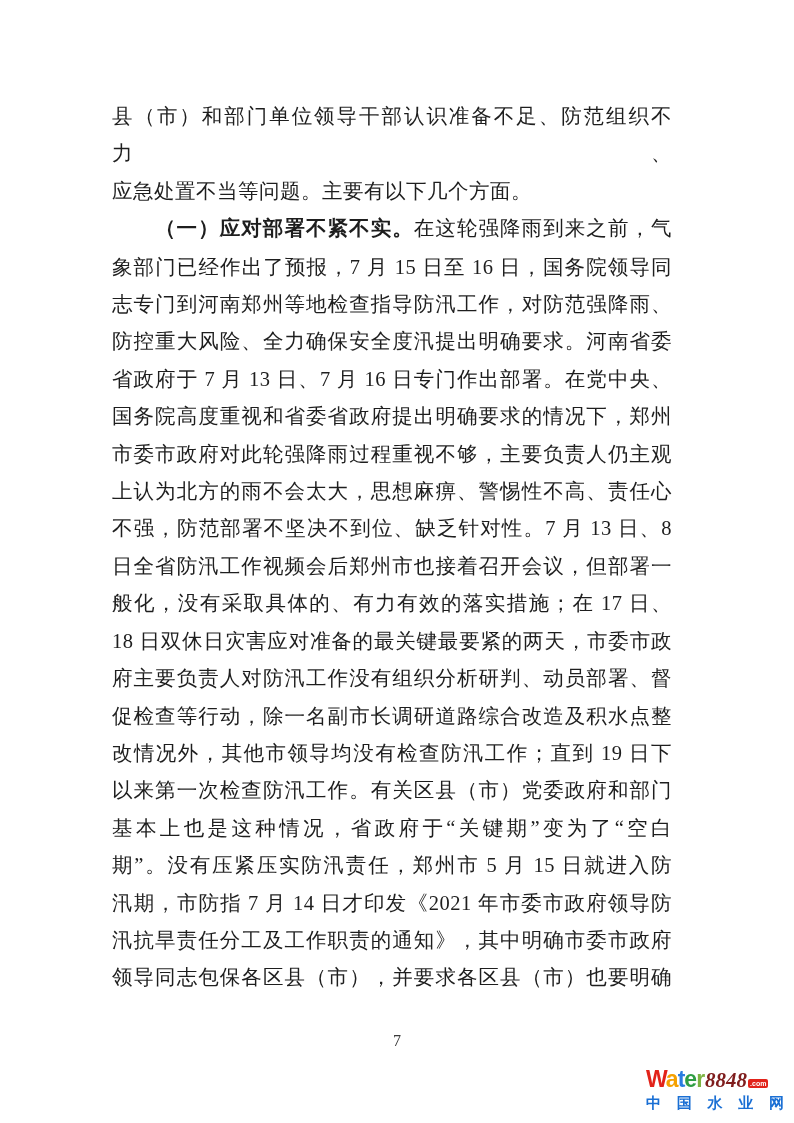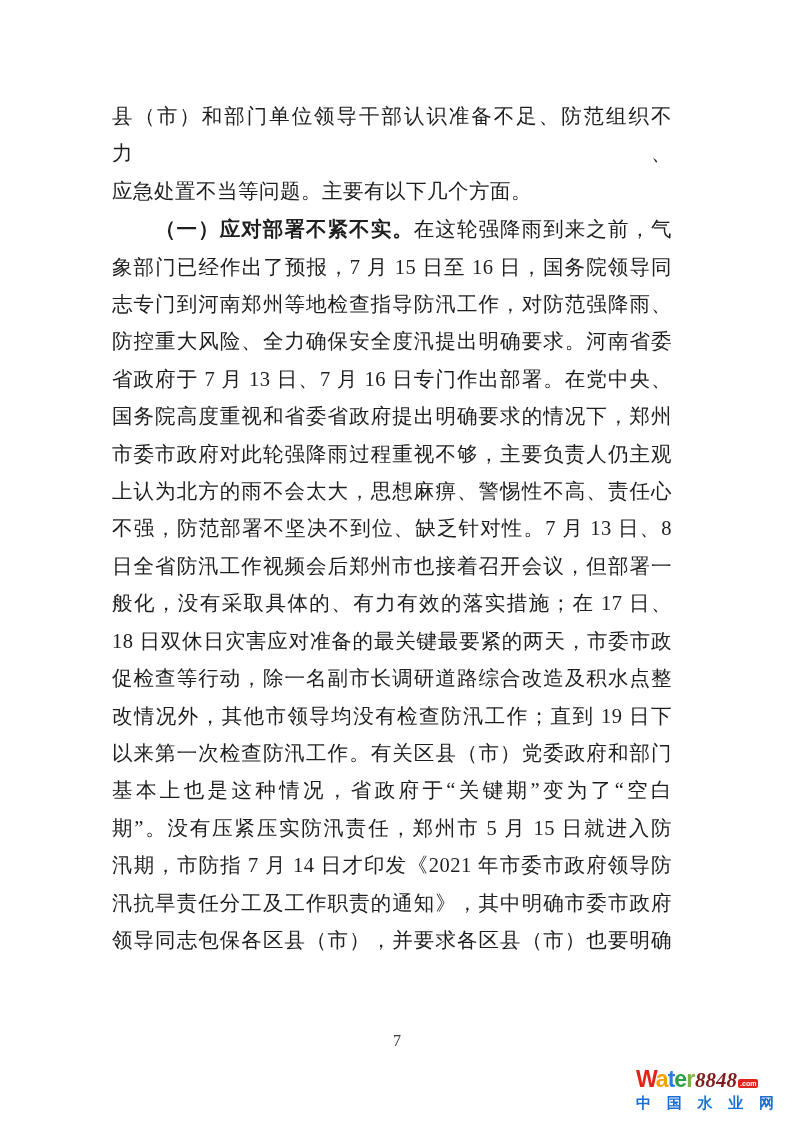--- a/index.html
+++ b/index.html
@@ -23,35 +23,35 @@
     line-height: 37.4px;
     color: #1e1e1e;
     text-align: justify;
     text-align-last: left;
     letter-spacing: 0.5px;
   }
   .line.just { text-align-last: justify; }
   .line.indent { text-indent: 43px; }
   .bold-lead {
     font-weight: 700;
-    font-family: Liberation Sans, sans-serif;
+    font-family: Liberation Mono, monospace;
   }
   .page-number {
     position: absolute;
     left: 0;
     top: 1032px;
     width: 100%;
     text-align: center;
     font-size: 16px;
     color: #3a3a3a;
     font-family: "Liberation Serif", "DejaVu Serif", serif;
   }
   .logo {
     position: absolute;
-    right: 20px;
+    right: 10px;
     bottom: 10px;
     width: 138px;
   }
   .logo-top {
     display: flex;
     align-items: baseline;
     justify-content: flex-start;
     white-space: nowrap;
   }
   .logo-word {
@@ -100,20 +100,21 @@
       <div class="line just">志专门到河南郑州等地检查指导防汛工作，对防范强降雨、</div>
       <div class="line just">防控重大风险、全力确保安全度汛提出明确要求。河南省委</div>
       <div class="line just">省政府于 7 月 13 日、7 月 16 日专门作出部署。在党中央、</div>
       <div class="line just">国务院高度重视和省委省政府提出明确要求的情况下，郑州</div>
       <div class="line just">市委市政府对此轮强降雨过程重视不够，主要负责人仍主观</div>
       <div class="line just">上认为北方的雨不会太大，思想麻痹、警惕性不高、责任心</div>
       <div class="line just">不强，防范部署不坚决不到位、缺乏针对性。7 月 13 日、8</div>
       <div class="line just">日全省防汛工作视频会后郑州市也接着召开会议，但部署一</div>
       <div class="line just">般化，没有采取具体的、有力有效的落实措施；在 17 日、</div>
       <div class="line just">18 日双休日灾害应对准备的最关键最要紧的两天，市委市政</div>
+      <div class="line just">府主要负责人对防汛工作没有组织分析研判、动员部署、督</div>
       <div class="line just">促检查等行动，除一名副市长调研道路综合改造及积水点整</div>
       <div class="line just">改情况外，其他市领导均没有检查防汛工作；直到 19 日下</div>
       <div class="line just">以来第一次检查防汛工作。有关区县（市）党委政府和部门</div>
       <div class="line just">基本上也是这种情况，省政府于“关键期”变为了“空白</div>
       <div class="line just">期”。没有压紧压实防汛责任，郑州市 5 月 15 日就进入防</div>
       <div class="line just">汛期，市防指 7 月 14 日才印发《2021 年市委市政府领导防</div>
       <div class="line just">汛抗旱责任分工及工作职责的通知》，其中明确市委市政府</div>
       <div class="line just">领导同志包保各区县（市），并要求各区县（市）也要明确</div>
     </div>
 

